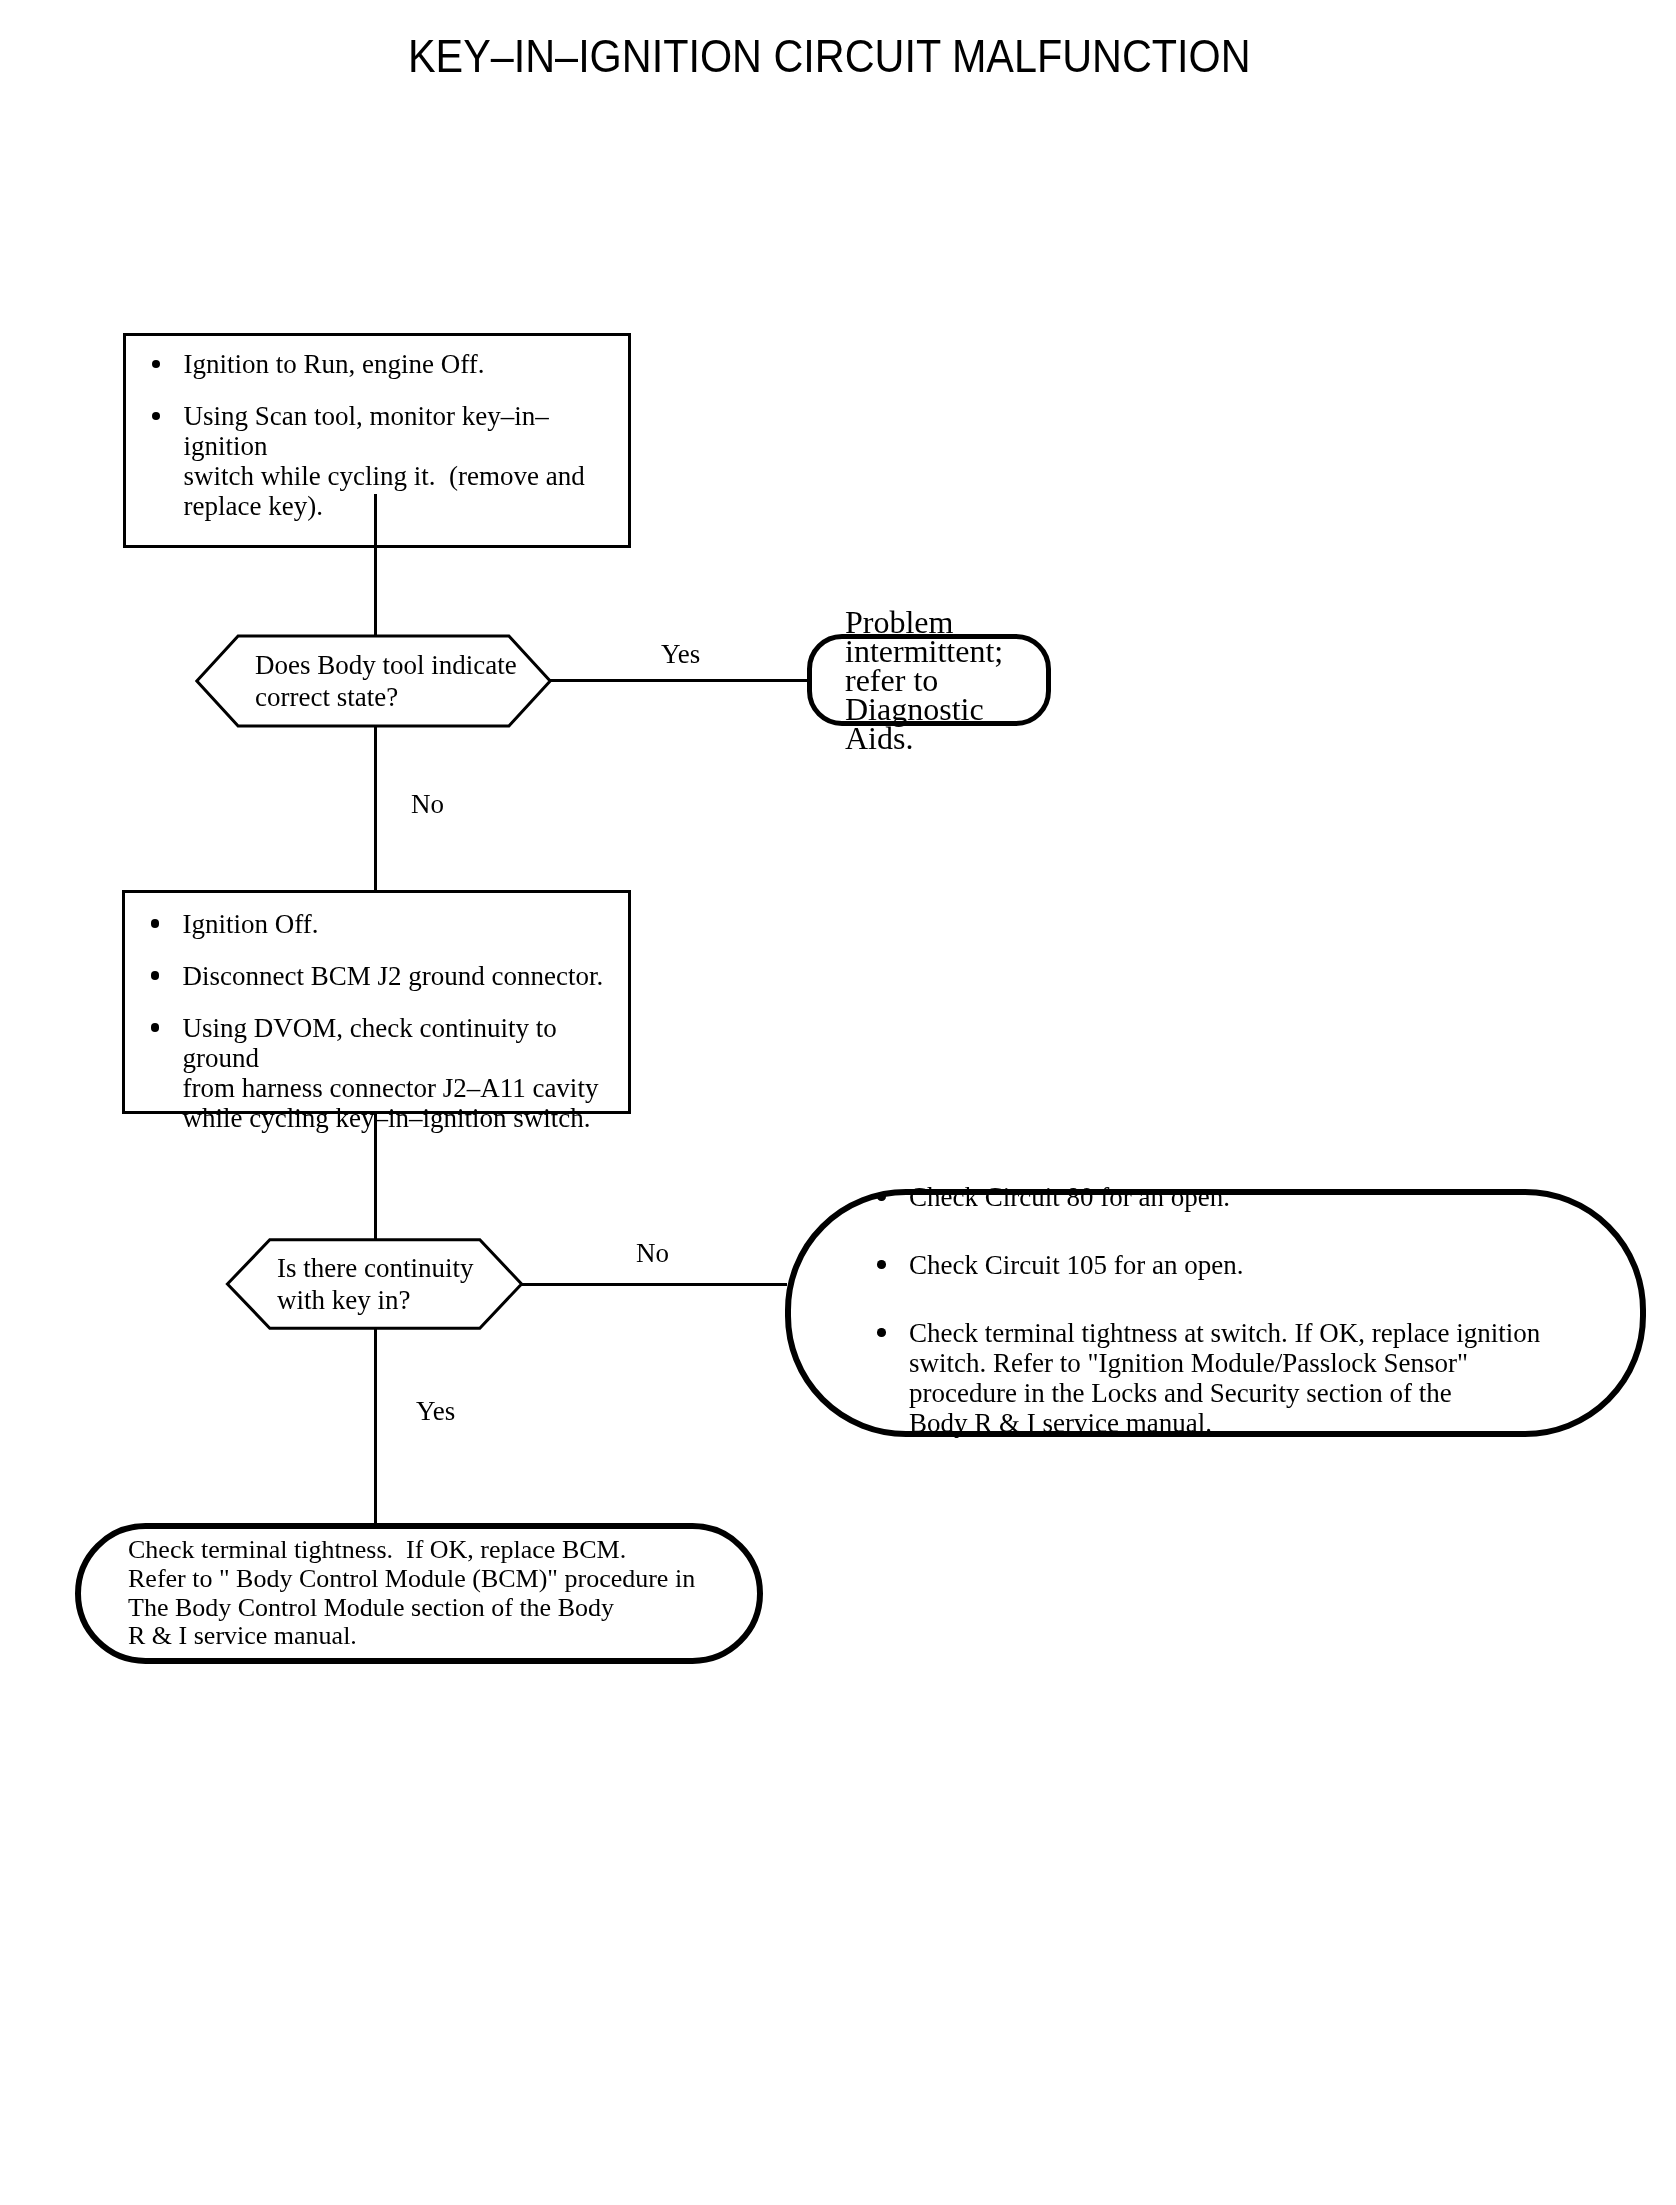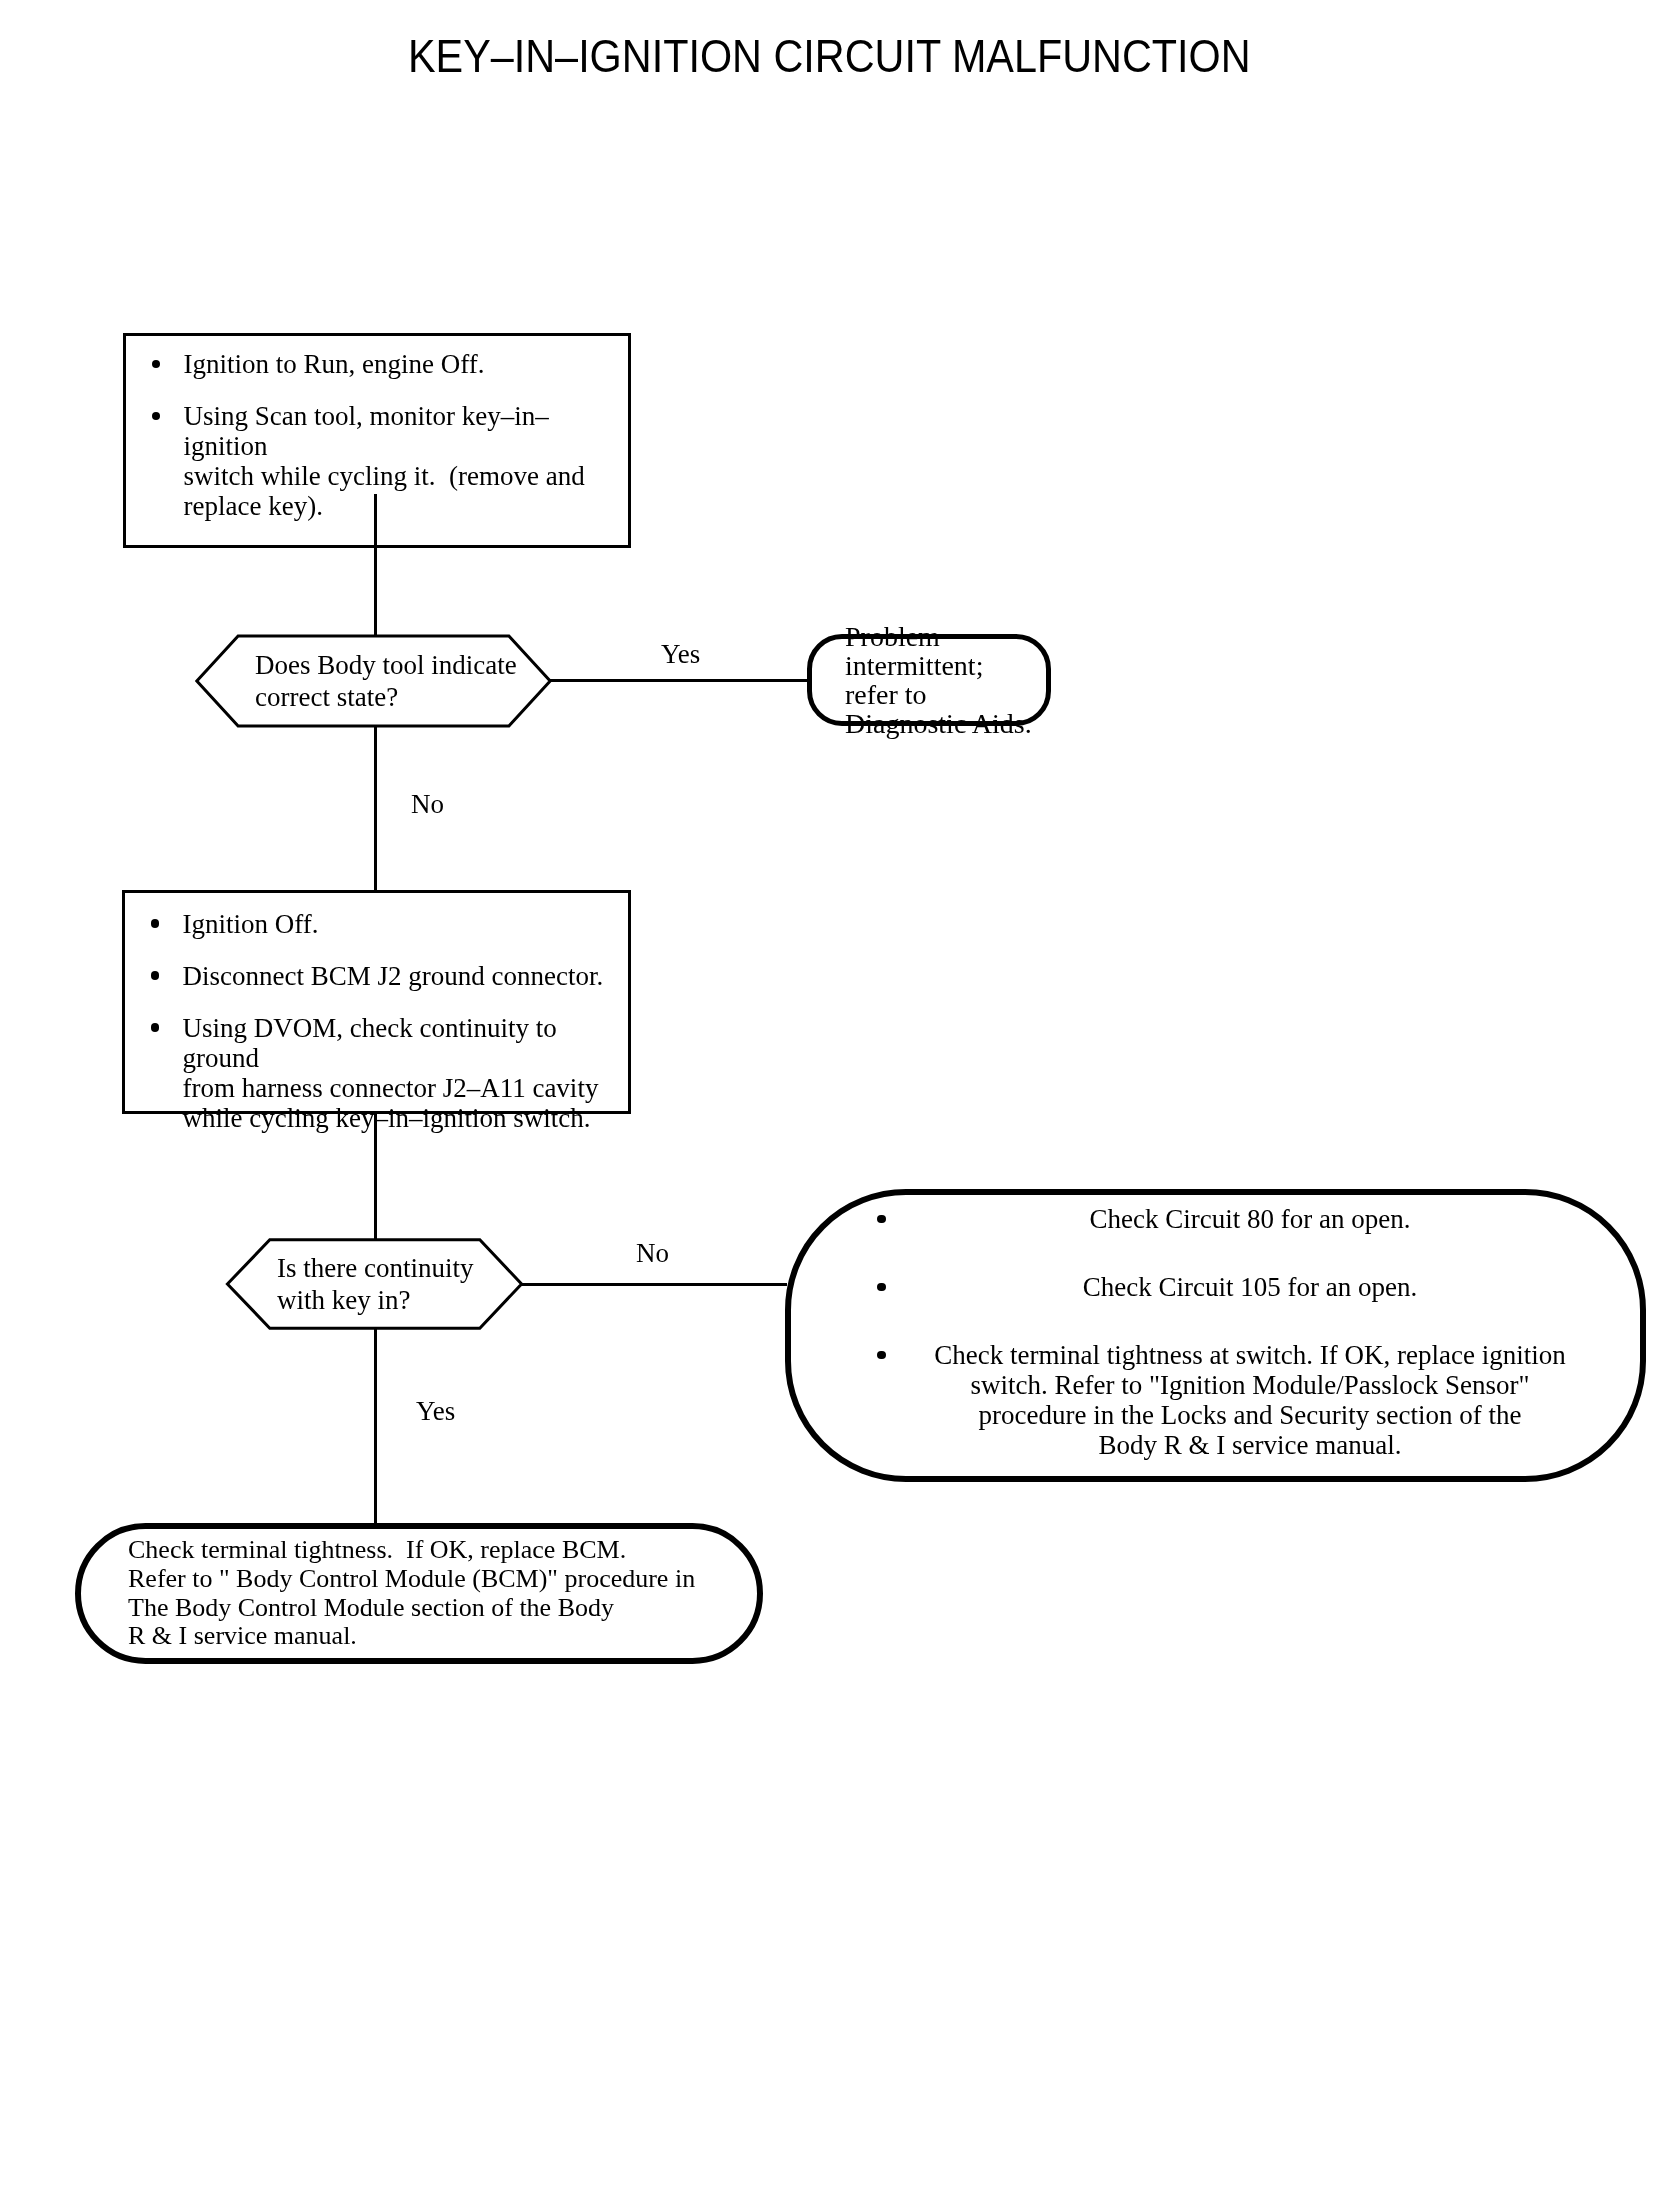--- a/index.html
+++ b/index.html
@@ -52,25 +52,25 @@
   
   .terminal {
     position:absolute; box-sizing:border-box;
     background:#fff; border:6px solid #000;
     display:flex; flex-direction:column; justify-content:center;
     white-space:pre-wrap;
   }
   #t1 {
     left:807px; top:634px; width:244px; height:92px;
     border-width:5.5px; border-radius:35px;
-    font-size:28px; line-height:29px; padding-left:33px;
+    font-size:32px; line-height:29px; padding-left:33px;
   }
   #t2 {
-    left:785px; top:1189px; width:861px; height:293px;
-    border-radius:121px; padding:9.7px 49px 0 86px;text-align:center;
+    left:785px; top:1189px; width:861px; height:248px;
+    border-radius:121px; padding:9.7px 49px 0 86px;
   }
   #t2 .bullets li { margin-bottom:16px; font-size:27px; line-height:30px; }
   #t3 {
     left:75px; top:1523px; width:688px; height:141px;
     border-radius:71px;
     font-size:26px; line-height:28.6px; padding-left:47px;
   }
 
   
   .line { position:absolute; background:#000; }

